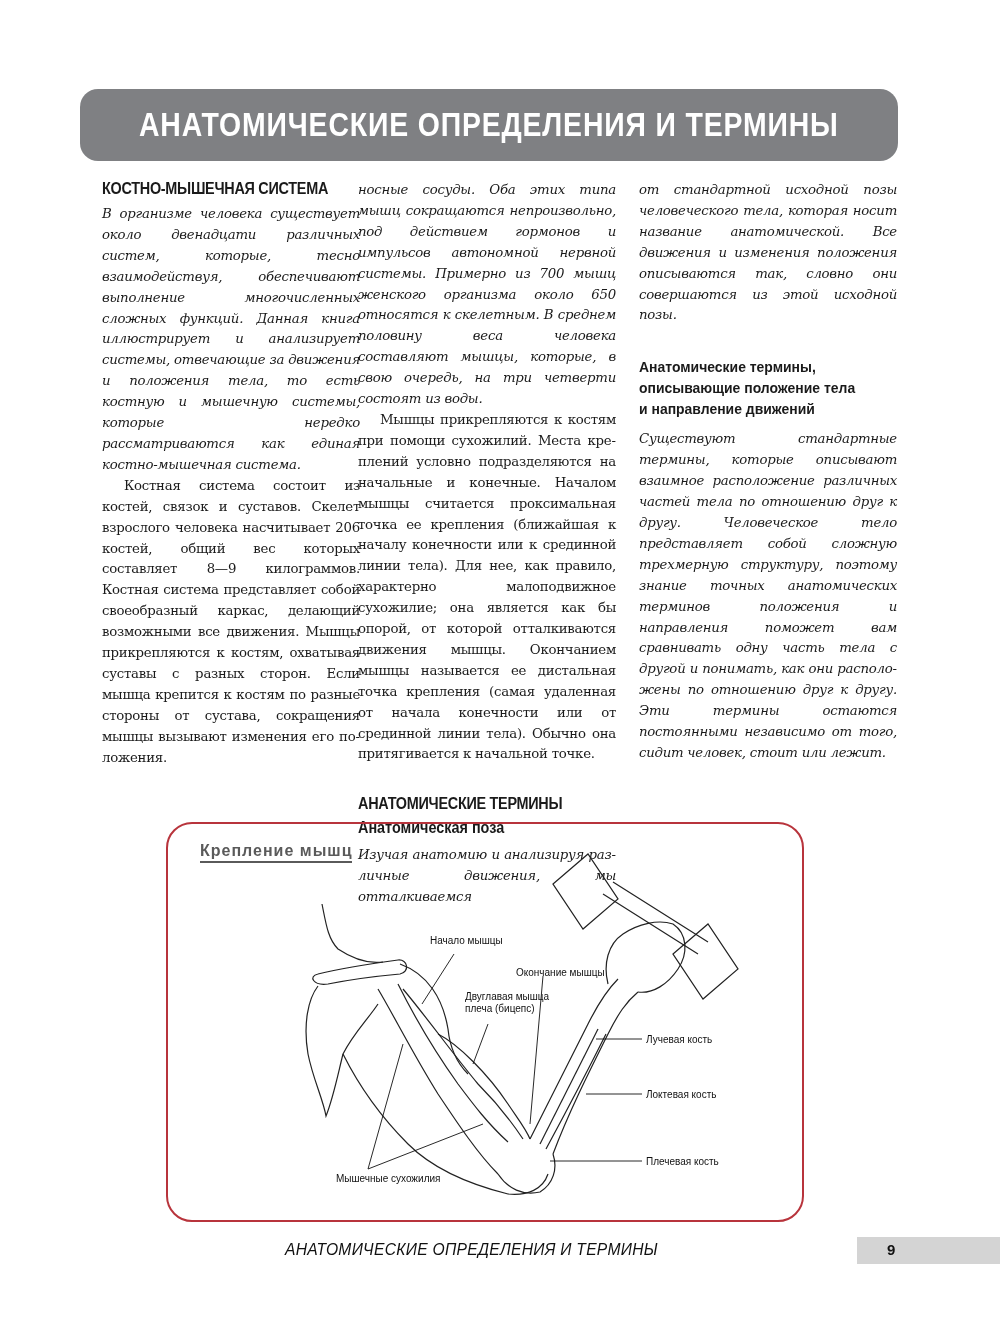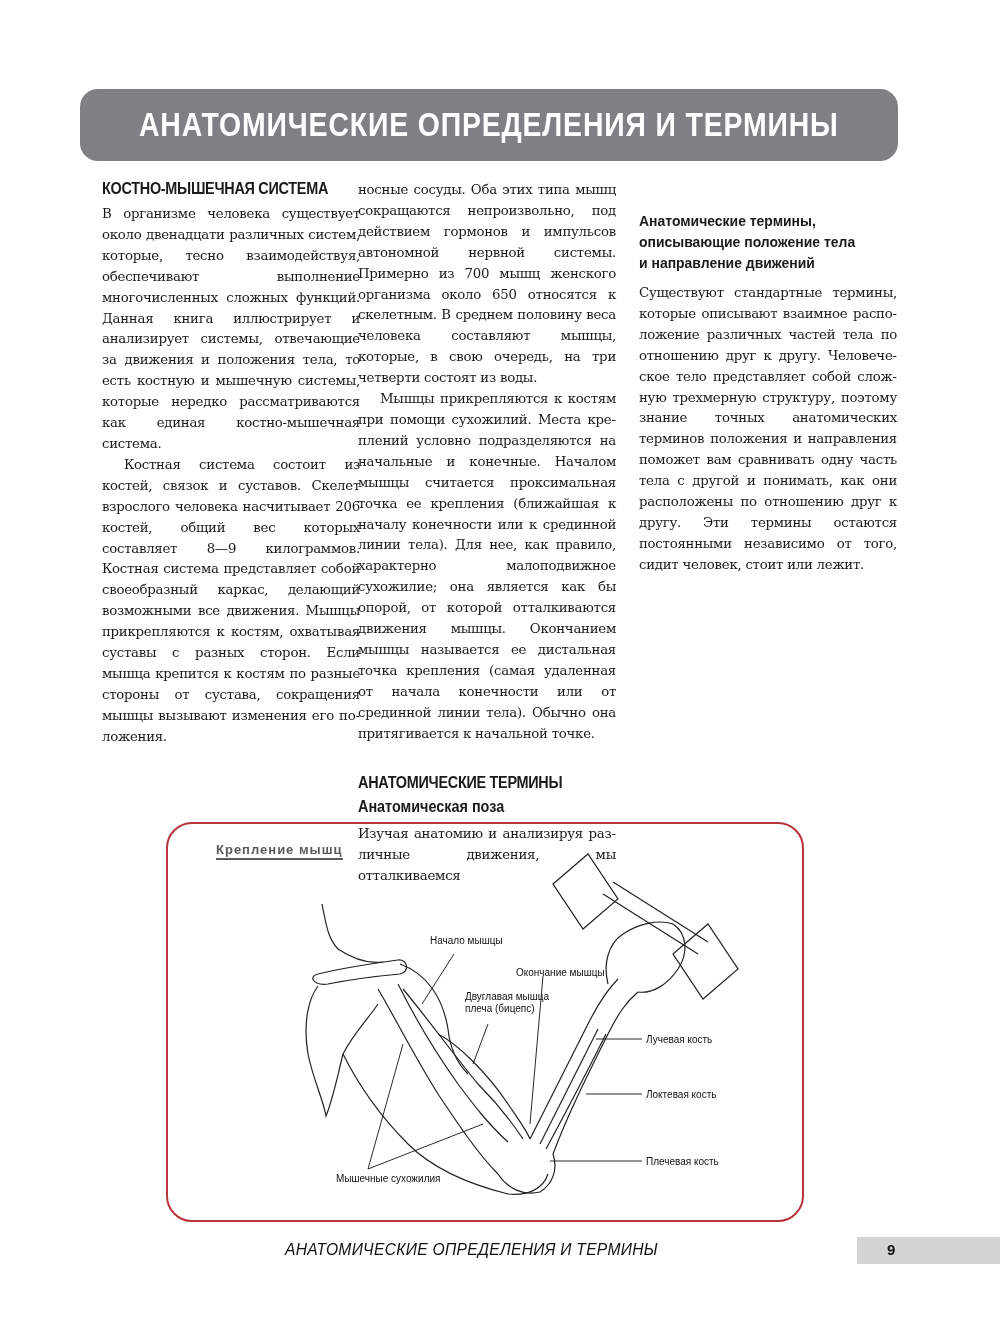--- a/index.html
+++ b/index.html
@@ -10,33 +10,33 @@
     background: #7f8083; border-radius: 18px; display: flex; align-items: center; justify-content: center; }
   .header-bar h1 { margin: 0; color: #ffffff; font-family: "Liberation Sans", sans-serif;
     font-weight: bold; font-size: 33px; letter-spacing: 1px; transform: scaleX(0.86); white-space: nowrap; }
 
   .col { position: absolute; top: 180px; width: 258px; }
   .col1 { left: 82px; margin-left: 20px; } .col2 { left: 358px; } .col3 { left: 639px; width: 258px; }
 
   .col p { margin: 0; font-size: 13.3px; line-height: 20.9px; text-align: justify;
     hyphens: manual; letter-spacing: -0.25px; }
   .col p.ind { text-indent: 22px; }
-  .col p.noind { text-indent: 0; }
+  .col p.noind { text-indent: 0; font-style: italic; }
 
   .h2 { font-family: "Liberation Sans", sans-serif; font-weight: bold; font-size: 16px;
     letter-spacing: -0.3px; margin: 0 0 6px 0; transform-origin: left; transform: scaleX(0.9); white-space: nowrap; }
   .h3 { font-family: "Liberation Sans", sans-serif; font-weight: bold; font-size: 16px;
     margin: 0 0 8px 0; transform-origin: left; transform: scaleX(0.9); white-space: nowrap; }
   .h3-multi { font-family: "Liberation Sans", sans-serif; font-weight: bold; font-size: 15.5px;
     line-height: 21px; margin: 0 0 10px 0; transform-origin: left; transform: scaleX(0.9); white-space: nowrap; }
 
   .figure-box { position: absolute; left: 166px; top: 822px; width: 638px; height: 400px;
     border: 2px solid #b8343c; border-radius: 26px; box-sizing: border-box; }
-  .figure-title { position: absolute; left: 48px; top: 18px; font-family: "Liberation Sans", sans-serif;
-    font-weight: bold; font-size: 13px; color: #5a5a5a; letter-spacing: 1px;
+  .figure-title { position: absolute; left: 32px; top: 18px; font-family: "Liberation Sans", sans-serif;
+    font-weight: bold; font-size: 16px; color: #5a5a5a; letter-spacing: 1px;
     border-bottom: 2px solid #5a5a5a; padding-bottom: 1px; }
   .fig-svg { position: absolute; left: 0; top: 0; }
   .lbl { font-family: "Liberation Sans", sans-serif; font-size: 10px; fill: #111; }
 
   .footer-title { position: absolute; left: 285px; top: 1240px; font-family: "Liberation Sans", sans-serif;
     font-style: italic; font-size: 17px; color: #111; letter-spacing: 0.3px; transform-origin: left; transform: scaleX(0.92); white-space: nowrap; }
   .page-box { position: absolute; left: 857px; top: 1237px; width: 143px; height: 27px; background: #d4d4d4; }
   .page-num { position: absolute; left: 30px; top: 4px; font-family: "Liberation Sans", sans-serif;
     font-size: 15px; font-weight: bold; color: #111; }
 </style>
@@ -56,20 +56,21 @@
 <div class="col col2">
   <p class="noind">носные сосуды. Оба этих типа мышц сокращаются непроизвольно, под дей­ствием гормонов и импульсов автоном­ной нервной системы. Примерно из 700 мышц женского организма около 650 относятся к скелетным. В среднем половину веса человека составляют мышцы, которые, в свою очередь, на три четверти состоят из воды.</p>
   <p class="ind">Мышцы прикрепляются к костям при помощи сухожилий. Места кре­плений условно подразделяются на на­чальные и конечные. Началом мышцы считается проксимальная точка ее кре­пления (ближайшая к началу конечно­сти или к срединной линии тела). Для нее, как правило, характерно малопод­вижное сухожилие; она является как бы опорой, от которой отталкиваются движения мышцы. Окончанием мыш­цы называется ее дистальная точка крепления (самая удаленная от начала конечности или от срединной линии тела). Обычно она притягивается к на­чальной точке.</p>
   <div style="height:30px"></div>
   <div class="h2">АНАТОМИЧЕСКИЕ ТЕРМИНЫ</div>
   <div class="h3">Анатомическая поза</div>
   <p class="noind">Изучая анатомию и анализируя раз­личные движения, мы отталкиваемся</p>
 </div>
 
 <div class="col col3">
+  <p class="noind">от стандартной исходной позы челове­ческого тела, которая носит название анатомической. Все движения и изме­нения положения описываются так, словно они совершаются из этой ис­ходной позы.</p>
   <div style="height:30px"></div>
   <div class="h3-multi">
     <div>Анатомические термины,</div>
     <div>описывающие положение тела</div>
     <div>и направление движений</div>
   </div>
   <p class="noind">Существуют стандартные термины, которые описывают взаимное распо­ложение различных частей тела по отношению друг к другу. Человече­ское тело представляет собой слож­ную трехмерную структуру, поэтому знание точных анатомических терми­нов положения и направления помо­жет вам сравнивать одну часть тела с другой и понимать, как они располо­жены по отношению друг к другу. Эти термины остаются постоянными независимо от того, сидит человек, стоит или лежит.</p>
 </div>
 
 <div class="figure-box">

